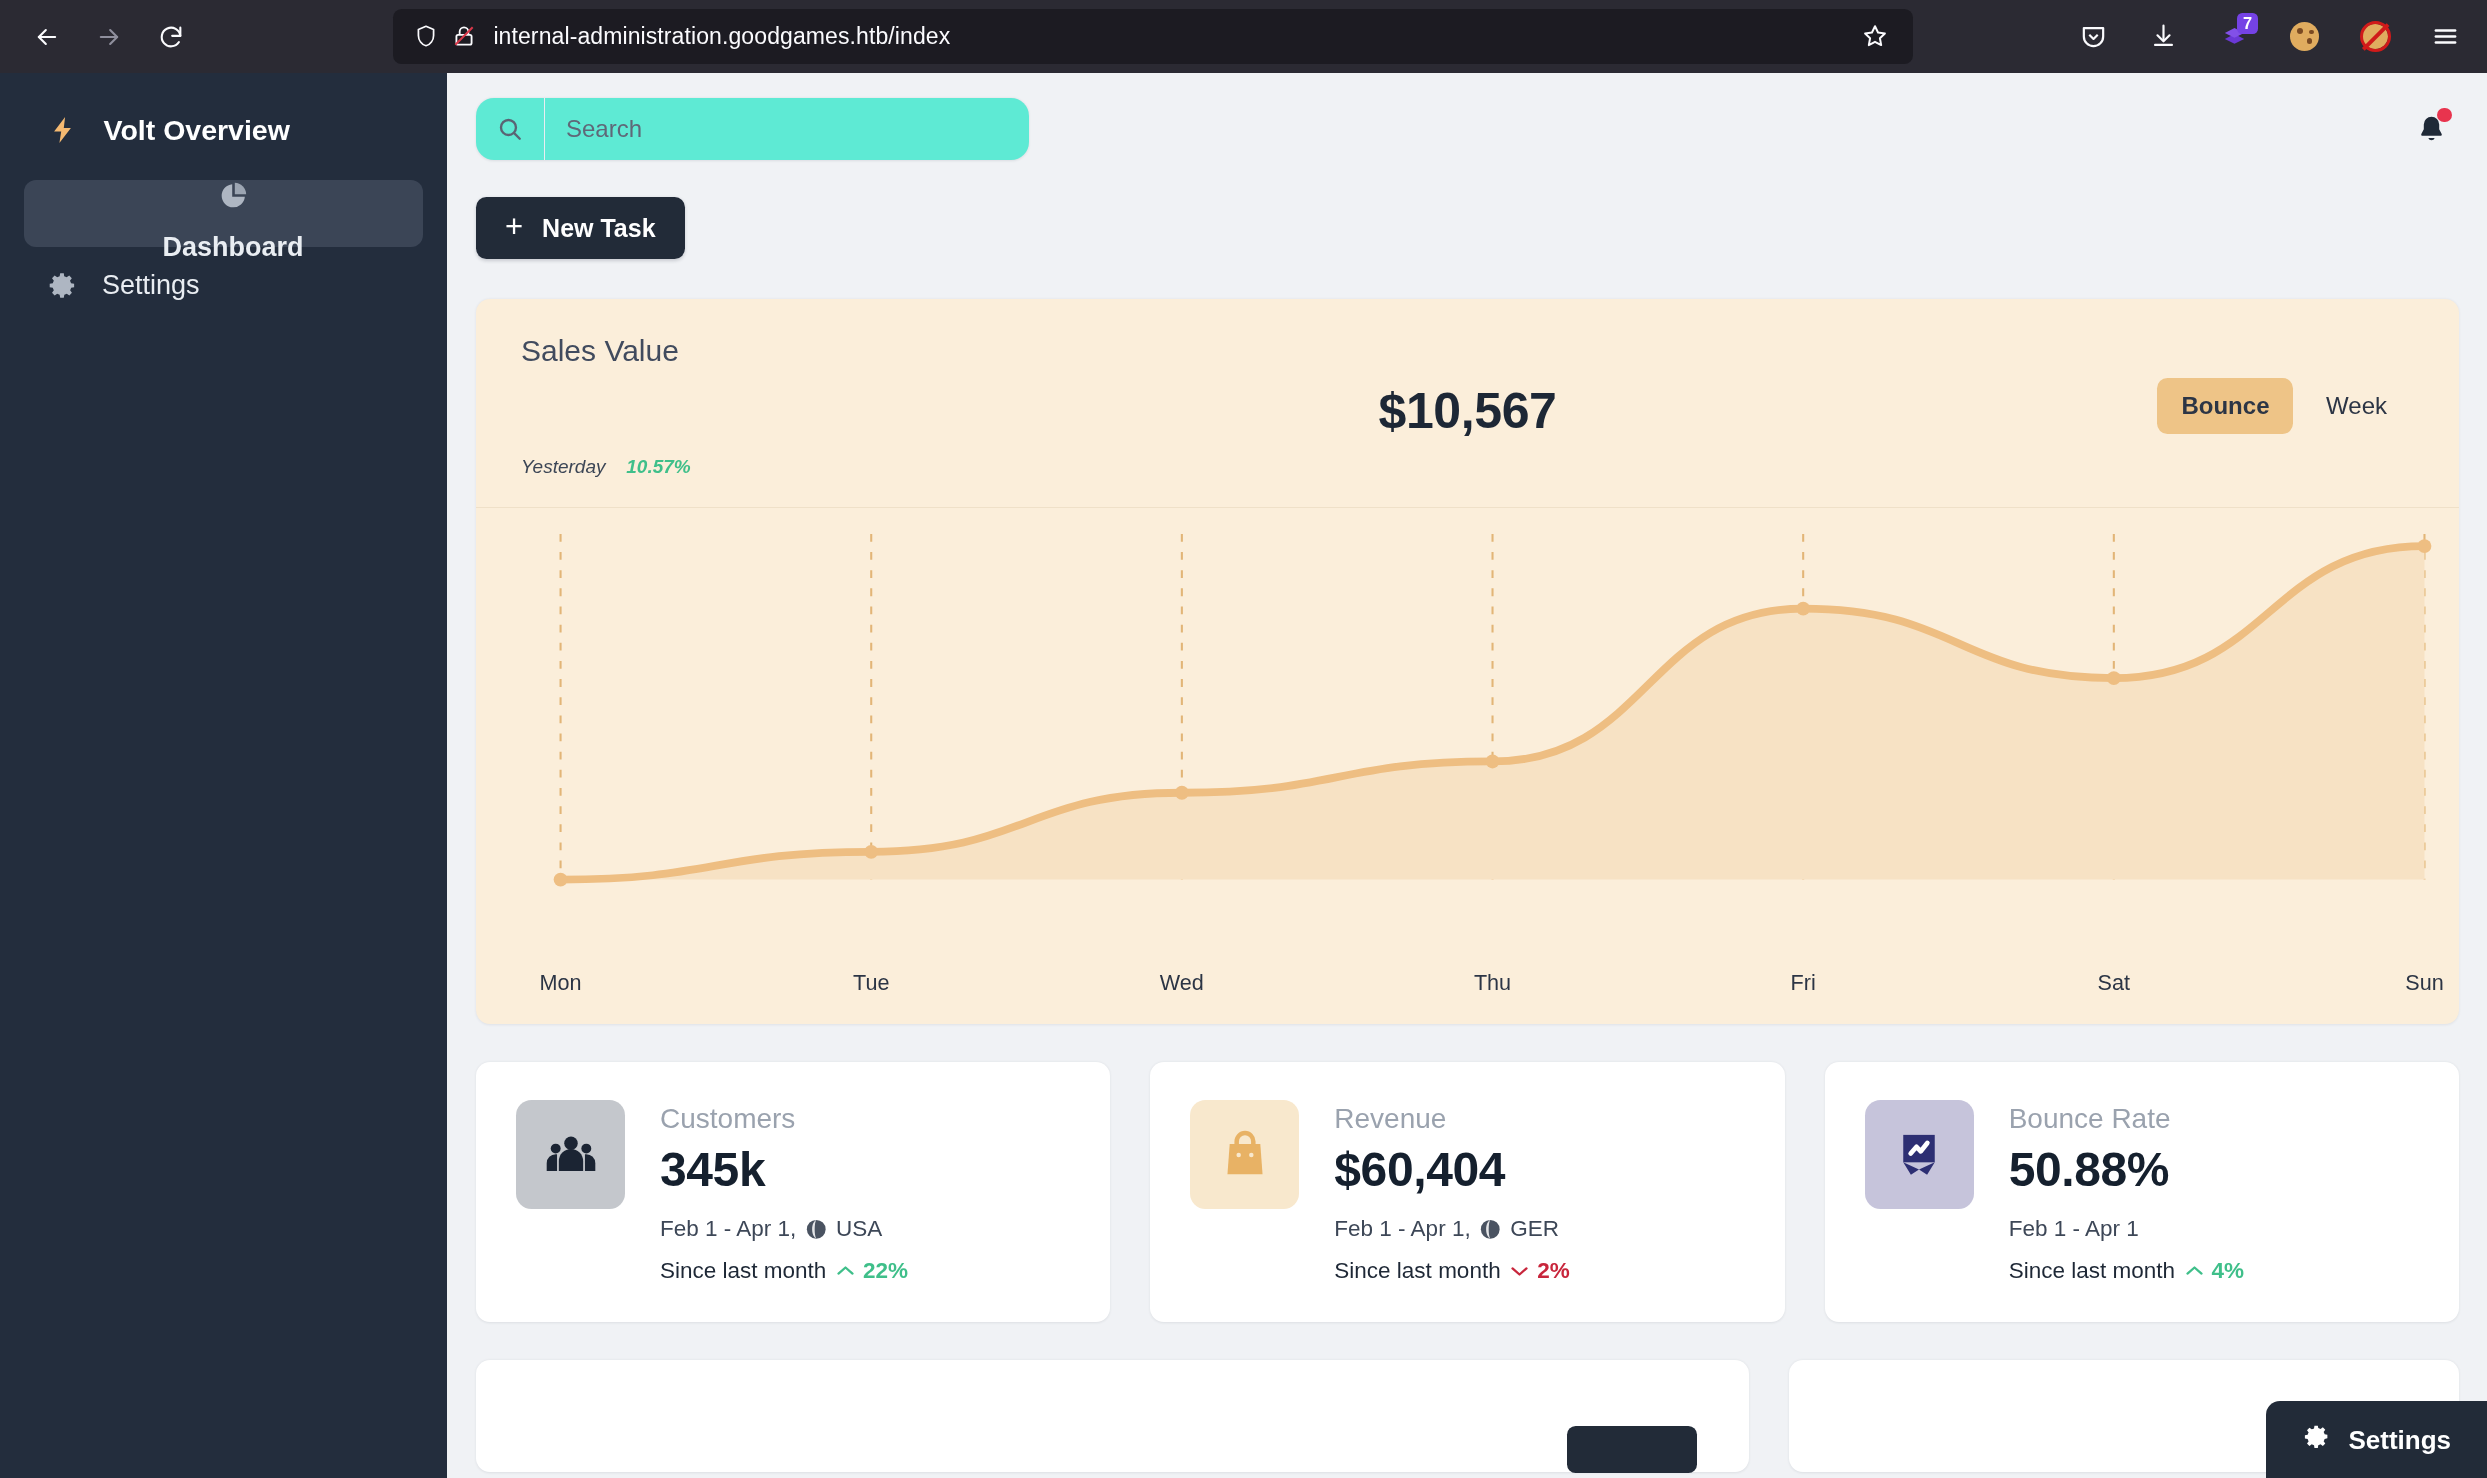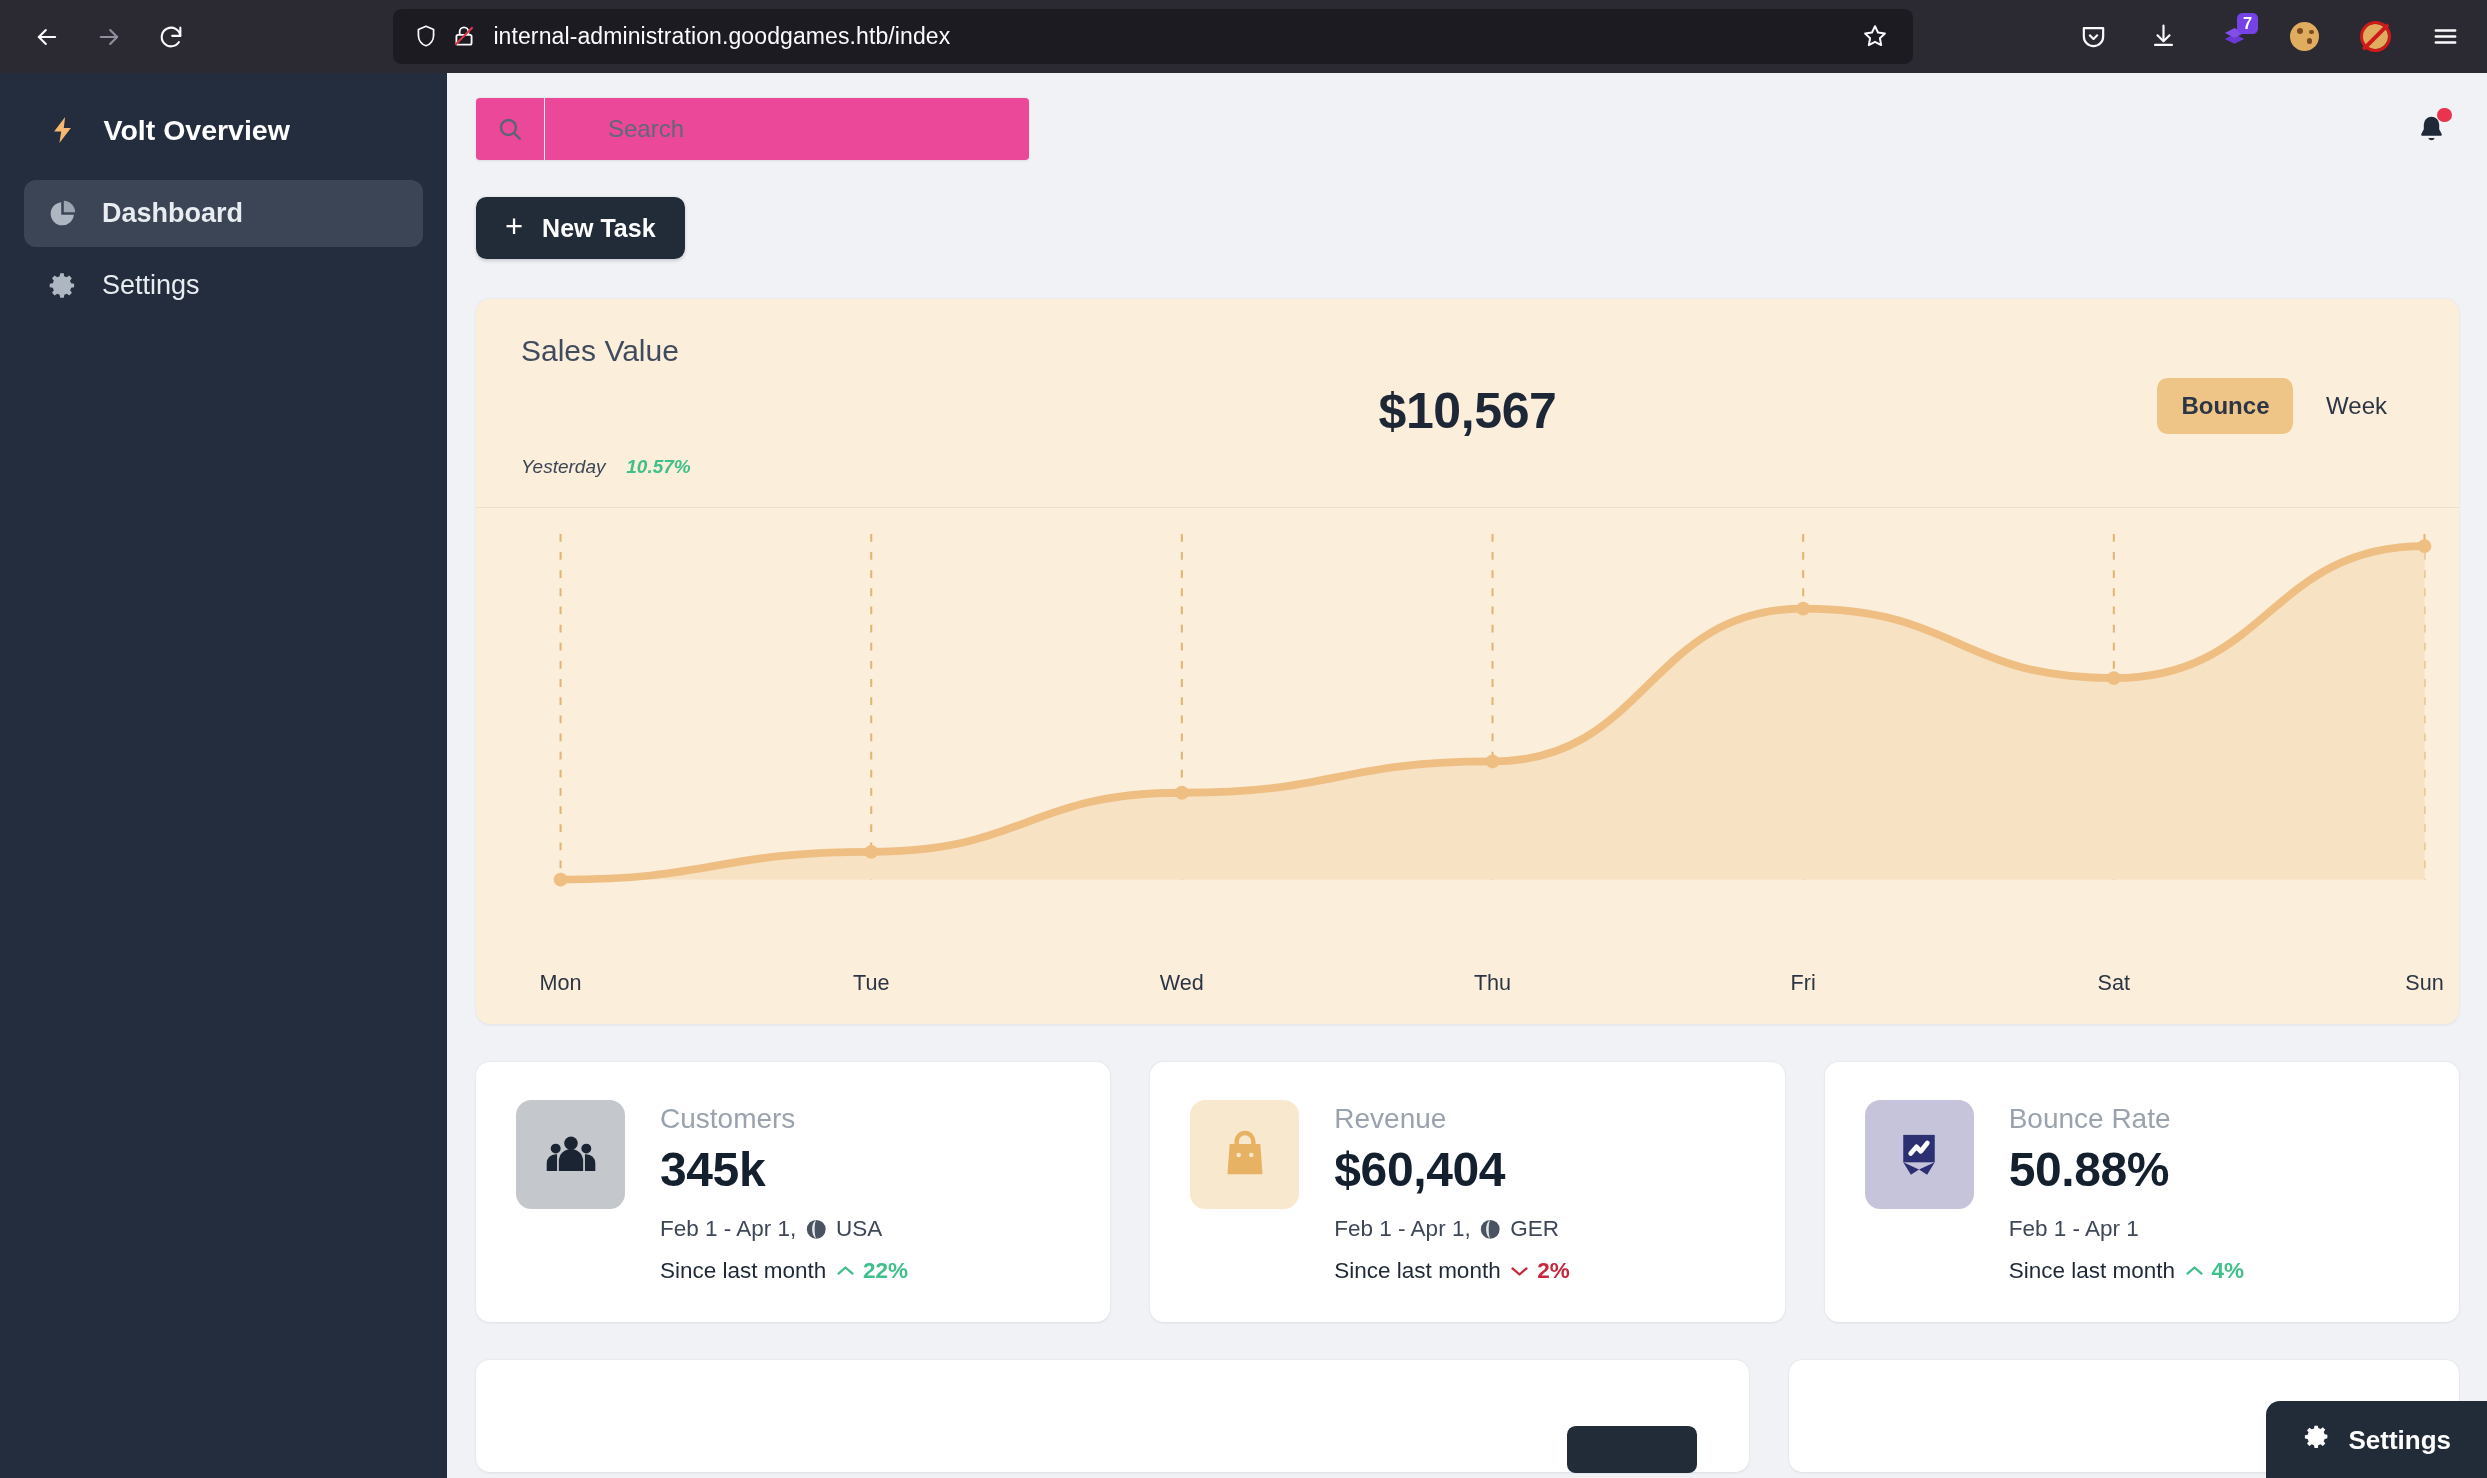--- a/index.html
+++ b/index.html
@@ -90,44 +90,43 @@
   .brand-text { color: #ffffff; font-size: 28.5px; font-weight: bold; }
 
   .nav { margin-top: 12px; padding: 0 24px; }
   .nav-item {
     display: flex; align-items: center; gap: 21px;
     height: 67px; padding-left: 19px;
     border-radius: 12px;
     color: #e9edf2;
     margin-bottom: 5.2px;
   }
-  .nav-item.active { background: #3b4556; }
+  .nav-item.active { background: #3b4556; flex-direction: column; }
   .nav-item .ni { width: 38px; height: 38px; display:flex; align-items:center; justify-content:center; color:#aeb6c2; }
   .nav-item .ni svg { width: 31px; height: 31px; }
   .nav-item .nl { font-size: 27px; }
   .nav-item.active .nl { font-weight: 600; }
 
   
   .main {
     position: absolute; left: 447px; top: 0;
     width: 2040px; height: 1406px;
     padding: 0;
   }
 
   .topbar {
     position: relative; height: 112px;
     display: flex; align-items: center;
     padding: 0 28px 0 29px;
   }
   .search-wrap {
     display: flex; align-items: center;
     width: 553px; height: 62px;
-    background: #ec4899; border-radius: 4px;
+    background: #5eead4; border-radius: 18px;
     box-shadow: 0 0.9px 2.6px rgba(30,40,60,.10);
-    gap: 42px;
   }
   .search-icon-box {
     width: 69px; height: 62px;
     display: flex; align-items: center; justify-content: center;
     border-right: 0.9px solid #eaedf1;
     color: #5a6474;
   }
   .search-icon-box svg { width: 28.5px; height: 28.5px; }
   .search-input {
     flex: 1; border: 0; outline: none;

